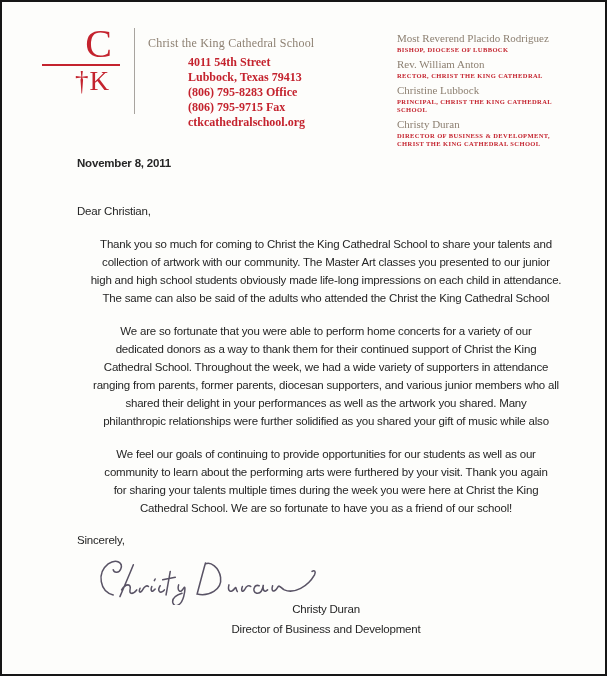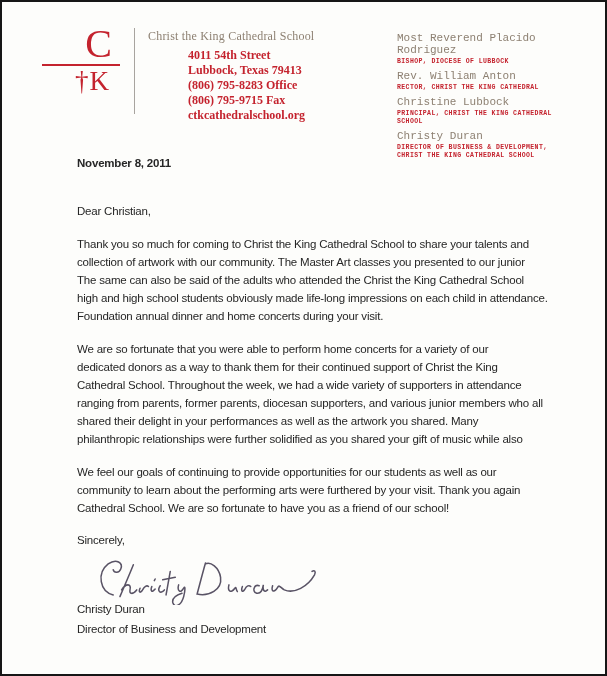--- a/index.html
+++ b/index.html
@@ -13,32 +13,32 @@
     font-family:"Liberation Sans", sans-serif;
   }
   
   .letterhead { display:flex; align-items:flex-start; padding:24px 28px 0 40px; height:92px; }
   .logo { width:78px; color:#c4232e; font-family:"Liberation Serif", serif; flex:none; }
   .logo-c { text-align:right; padding-right:8px; font-size:40px; line-height:36px; font-weight:400; }
   .logo-rule { height:2px; background:#c4232e; margin-top:2px; }
   .logo-tk { text-align:right; padding-right:10px; font-size:27px; line-height:30px; letter-spacing:1px; }
   .lh-divider { width:1px; height:86px; background:#a8a49f; margin:2px 13px 0 14px; flex:none; }
   .school { font-family:"Liberation Serif", serif; padding-top:3px; }
-  .school-name { color:#8d8072; font-size:12px; margin-bottom:4px; letter-spacing:0.2px; }
+  .school-name { color:#8d8072; font-size:12px; margin-bottom:4px; letter-spacing:0.2px;margin-top:7px; }
   .addr { color:#c4232e; font-size:12px; font-weight:700; line-height:15px;margin-left:40px; }
   .addr.website { }
-  .staff { margin-left:auto; width:180px; font-family:Liberation Mono, monospace; padding-top:6px; flex:none; }
+  .staff { margin-left:auto; width:180px; font-family:Liberation Serif, serif; padding-top:6px; flex:none; }
   .staff-name { color:#8d8072; font-size:11px; line-height:12px; }
   .staff-title { color:#c4232e; font-size:6.5px; font-weight:700; letter-spacing:0.4px; line-height:8px; margin:2px 0 4px; }
   
   .letter { padding-left:75px; padding-right:30px; font-size:11.5px; color:#262626; letter-spacing:-0.2px; }
   .date { margin-top:36px; line-height:18px;font-weight:bold; }
   .salutation { margin-top:30px; line-height:18px; }
   .para { margin-top:15px; }
-  .tline { line-height:18px; white-space:nowrap; }
+  .tline { line-height:18px; white-space:nowrap;text-align:center; }
   .closing { margin-top:14px; line-height:18px; }
   .signature-wrap { margin:4px 0 -6px -8px; height:52px; }
   .signer { margin-top:0; }
   .signer .tline { line-height:20px; }
 </style>
 </head>
 <body>
 
 <div class="scan">
 
@@ -77,37 +77,37 @@
     </div>
   </div>
 
   <div class="letter">
     <div class="date">November 8, 2011</div>
     <div class="salutation">Dear Christian,</div>
 
     <div class="para">
       <div class="tline">Thank you so much for coming to Christ the King Cathedral School to share your talents and</div>
       <div class="tline">collection of artwork with our community.  The Master Art classes you presented to our junior</div>
+      <div class="tline">high and high school students obviously made life-long impressions on each child in attendance.</div>
       <div class="tline">The same can also be said of the adults who attended the Christ the King Cathedral School</div>
-      <div class="tline">high and high school students obviously made life-long impressions on each child in attendance.</div>
-      <div class="tline">Foundation annual dinner and home concerts during your visit.</div>
     </div>
 
     <div class="para">
       <div class="tline">We are so fortunate that you were able to perform home concerts for a variety of our</div>
       <div class="tline">dedicated donors as a way to thank them for their continued support of Christ the King</div>
       <div class="tline">Cathedral School.  Throughout the week, we had a wide variety of supporters in attendance</div>
       <div class="tline">ranging from parents, former parents, diocesan supporters, and various junior members who all</div>
       <div class="tline">shared their delight in your performances as well as the artwork you shared.   Many</div>
       <div class="tline">philanthropic relationships were further solidified as you shared your gift of music while also</div>
     </div>
 
     <div class="para">
       <div class="tline">We feel our goals of continuing to provide opportunities for our students as well as our</div>
       <div class="tline">community to learn about the performing arts were furthered by your visit.  Thank you again</div>
+      <div class="tline">for sharing your talents multiple times during the week you were here at Christ the King</div>
       <div class="tline">Cathedral School.  We are so fortunate to have you as a friend of our school!</div>
     </div>
 
     <div class="closing">Sincerely,</div>
 
     <div class="signature-wrap">
       <svg width="278" height="52" viewBox="0 0 278 62" fill="none" xmlns="http://www.w3.org/2000/svg">
         <g stroke="#595365" stroke-width="1.8" stroke-linecap="round" fill="none">
           <path d="M26,50 C10,46 6,24 20,13 C30,6 38,12 35,19 C33,24 27,24 26,20"></path>
           <path d="M34,52 C40,38 46,24 50,14 M36,44 C41,36 48,36 46,44 C45,49 49,50 54,44"></path>

